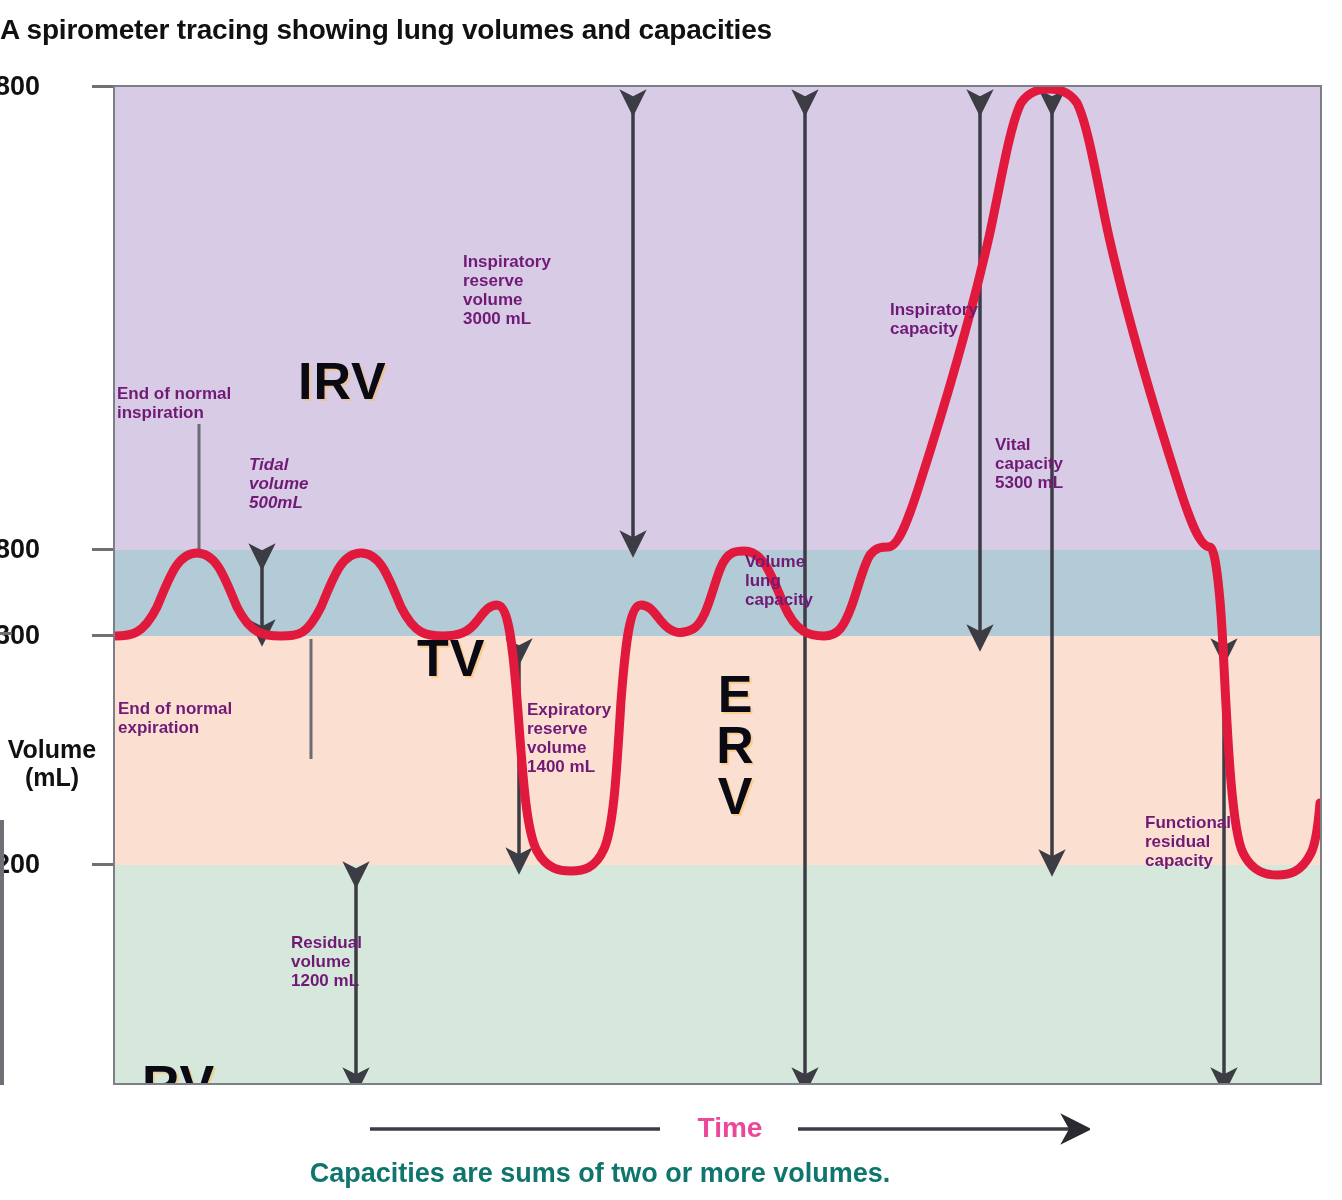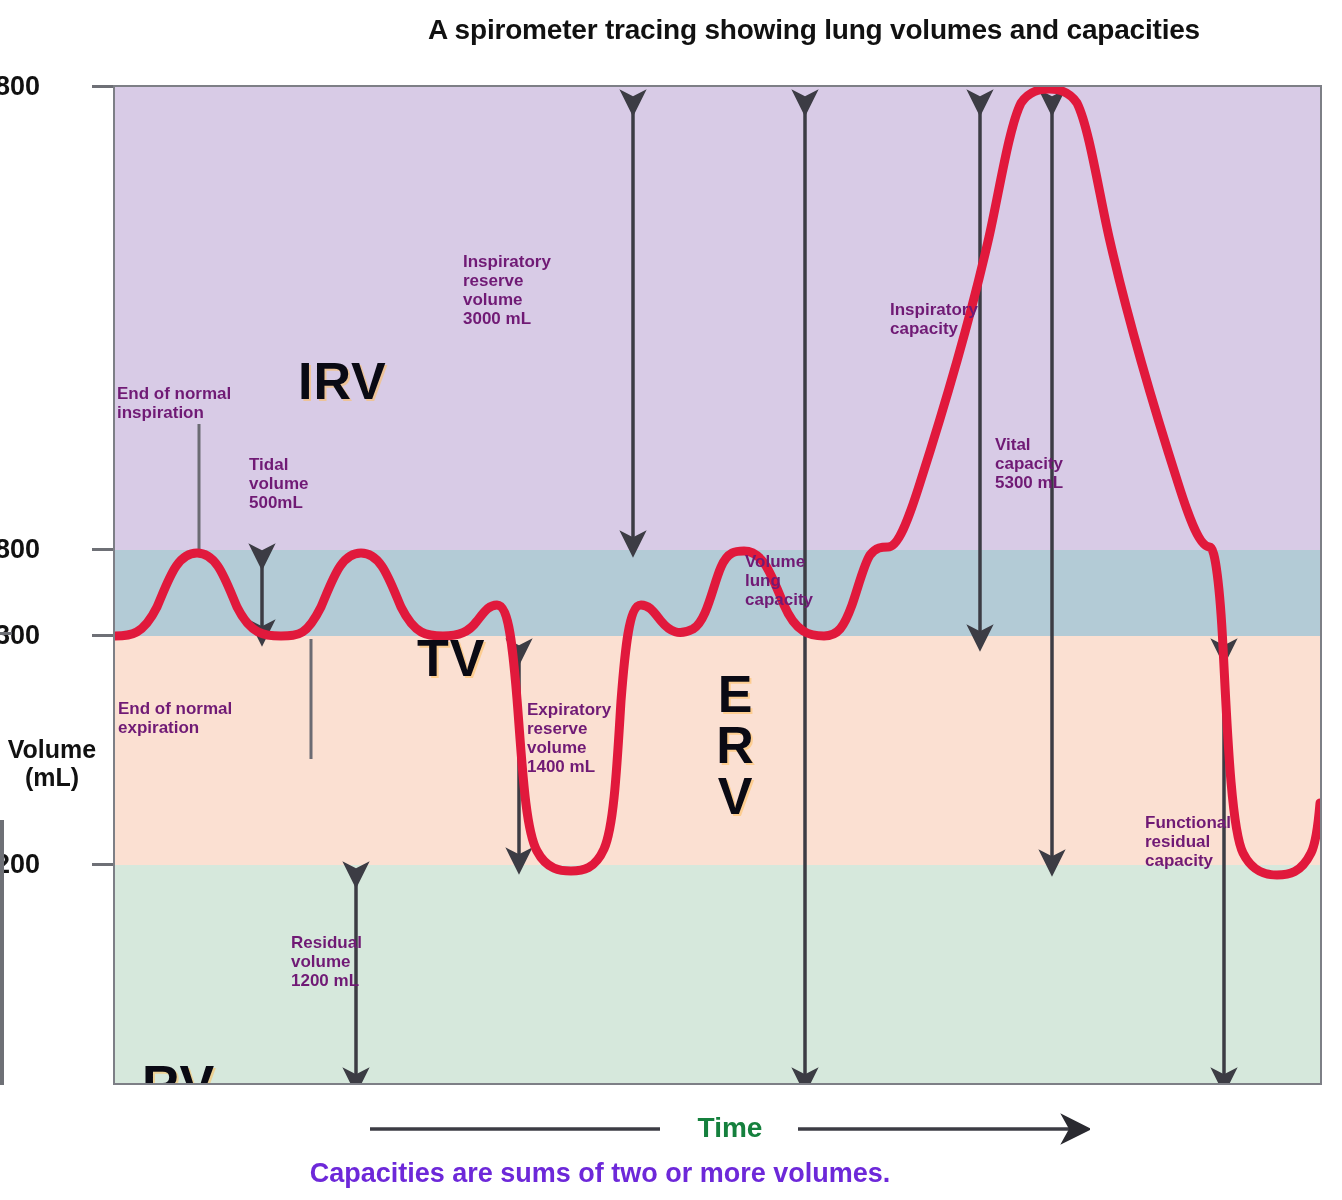--- a/index.html
+++ b/index.html
@@ -18,34 +18,34 @@
   #figure {
     position: absolute;
     left: 0; top: 0;
     width: 1342px;
     height: 1200px;
   }
   #title {
     position: absolute;
     left: 0; top: 14px;
     width: 1200px;
-    text-align: right;
+    text-align: left;
     font-size: 28px;
     font-weight: bold;
     letter-spacing: -0.2px;
     color: #111111;
   }
   #caption {
     position: absolute;
     left: 0; top: 1158px;
     width: 1200px;
     text-align: center;
     font-size: 27px;
     font-weight: bold;
-    color: #6d28d9;
+    color: #0f766e;
   }
   
   #plot {
     position: absolute;
     left: 113px;
     top: 85px;
     width: 1209px;
     height: 1000px;
     border: 2px solid #7d7f86;
     box-sizing: border-box;
@@ -142,21 +142,21 @@
     height: 40px;
   }
   #time-label {
     position: absolute;
     left: 300px;
     top: 0px;
     width: 120px;
     text-align: center;
     font-size: 28px;
     font-weight: bold;
-    color: #15803d;
+    color: #ec4899;
   }
   svg { display: block; }
 </style>
 </head>
 <body>
 
 <div id="figure">
 
   <div id="title">A spirometer tracing showing lung volumes and capacities</div>
 
@@ -315,21 +315,21 @@
     <div class="big-letters" style="left:27px; top:934px;">RV</div>
 
     <div class="ann" style="left:348px; top:165px; width:200px;">Inspiratory
 reserve
 volume
 3000 mL</div>
 
     <div class="ann" style="left:2px; top:297px; width:220px;">End of normal
 inspiration</div>
 
-    <div class="ann" style="left:134px; top:368px; width:130px;">Tidal
+    <div class="ann" style="left:134px; top:368px; width:130px;font-style:italic;">Tidal
 volume
 500mL</div>
 
     <div class="ann" style="left:3px; top:612px; width:226px;">End of normal
 expiration</div>
 
     <div class="ann" style="left:412px; top:613px; width:182px;">Expiratory
 reserve
 volume
 1400 mL</div>

